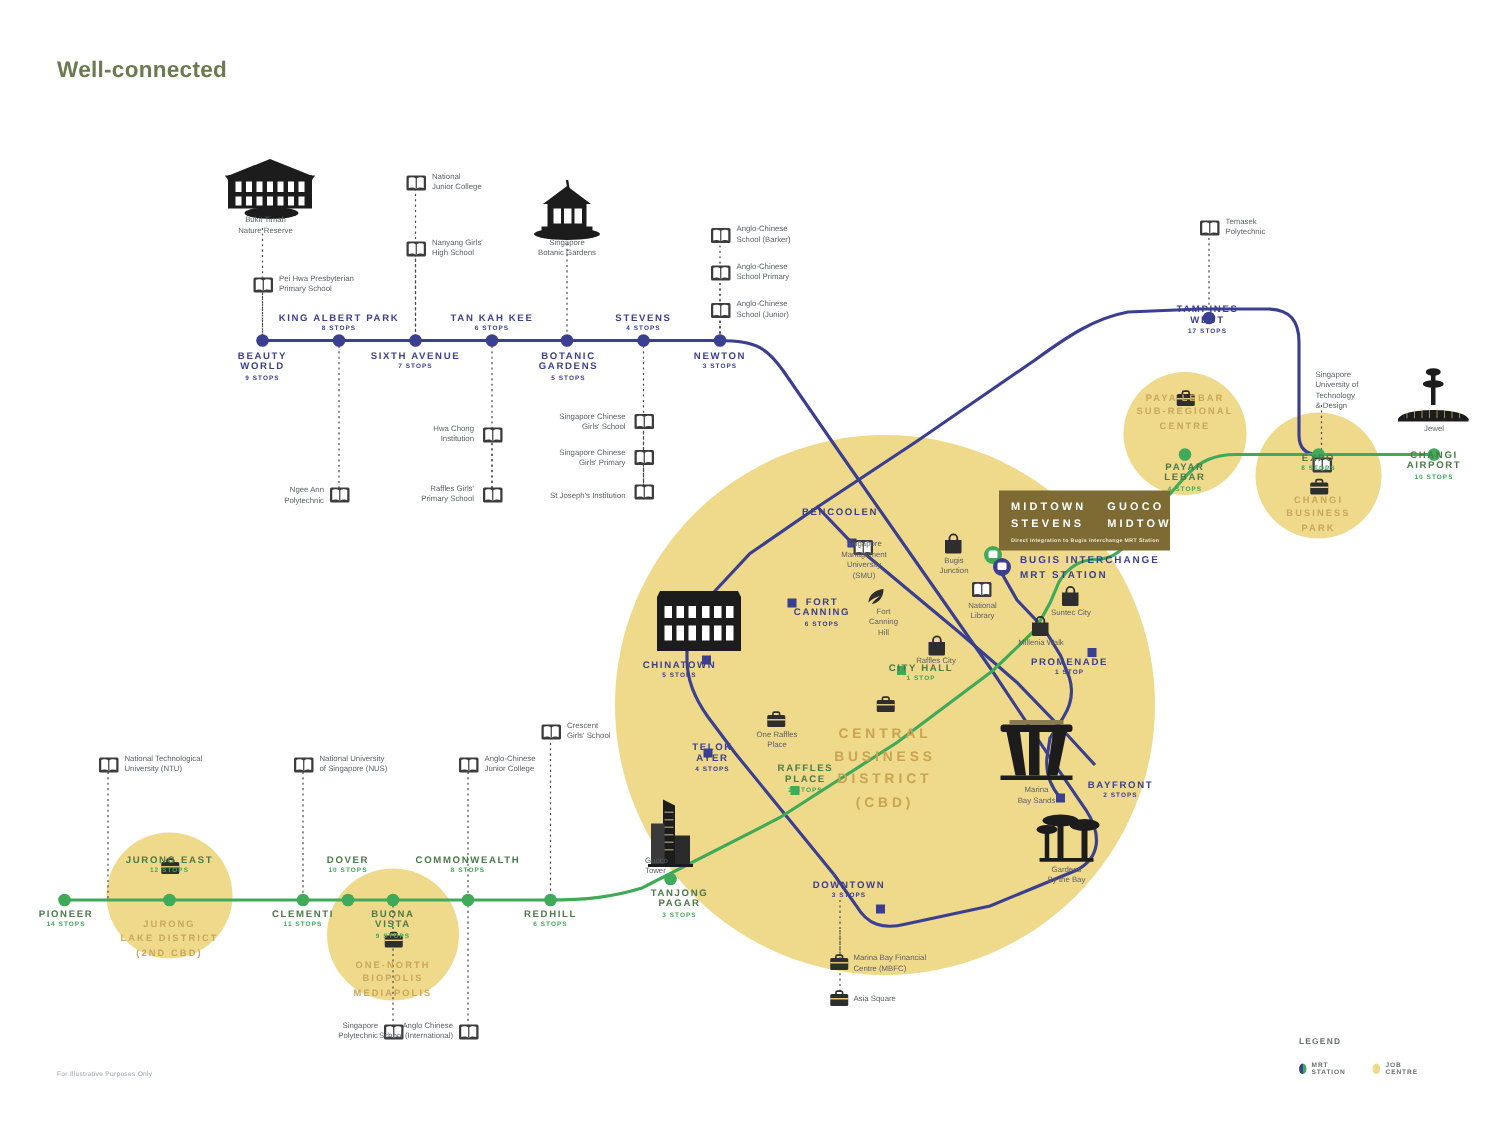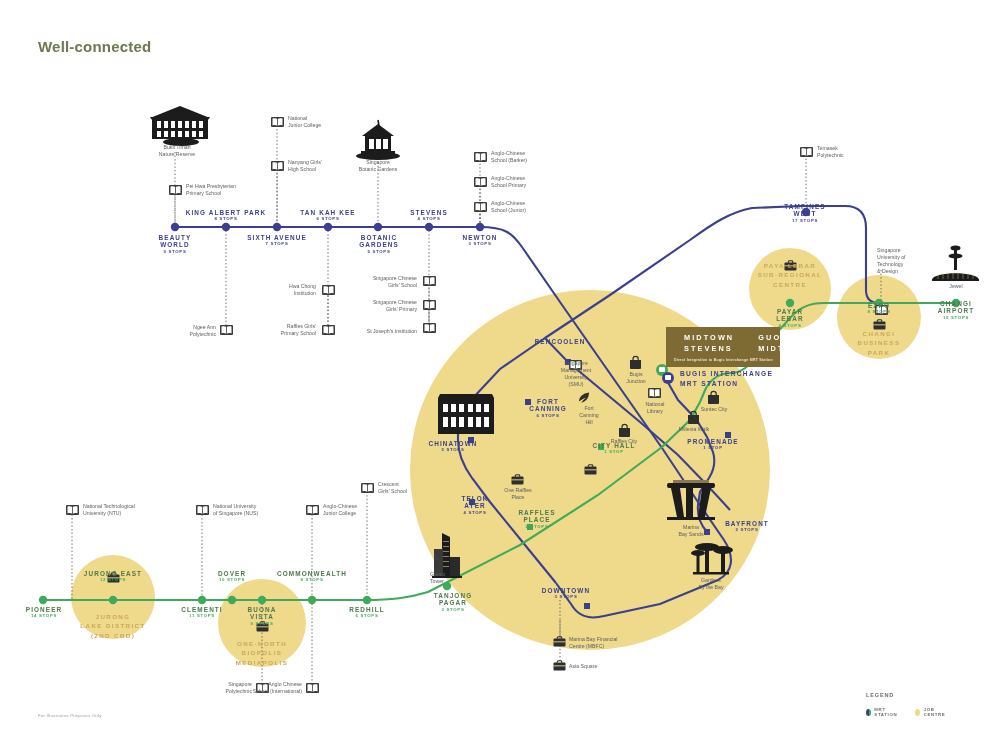--- a/index.html
+++ b/index.html
@@ -31,21 +31,21 @@
 
   
   #cbd-label{position:absolute;text-align:center;color:#c9a451;font-size:9.2px;
       font-weight:bold;letter-spacing:2.6px;line-height:1.65;}
 
   
   #midtown-banner{position:absolute;background:#7d6b33;color:#fff;
       padding:6px 8px 5px 8px;box-sizing:border-box;}
   #midtown-banner .rowtop{display:flex;align-items:center;}
   #midtown-banner .mtA,#midtown-banner .mtB{font-size:7.3px;font-weight:bold;
-      letter-spacing:2.1px;line-height:1.45;margin-left:10px;}
+      letter-spacing:2.1px;line-height:1.45;}
   #midtown-banner .sep{width:1px;background:#d6caa4;align-self:stretch;margin:0 7px;}
   #midtown-banner .sub{font-size:3.5px;font-weight:bold;letter-spacing:.25px;
       margin-top:4px;color:#efe7cf;white-space:nowrap;}
 
   #bugis-label{position:absolute;font-size:6.6px;font-weight:bold;color:#3b3f8f;
       letter-spacing:1.3px;line-height:1.5;white-space:nowrap;}
 
   
   #legend{position:absolute;left:866px;top:692px;}
   #legend .lg-title{font-size:5.6px;font-weight:bold;color:#6a6f74;letter-spacing:.8px;}
@@ -334,20 +334,26 @@
       <use href="#g-brief" x="553" y="659"></use>
       <use href="#g-brief" x="584" y="463"></use>
       <use href="#g-brief" x="107" y="571"></use>
       <use href="#g-brief" x="256" y="620"></use>
       <use href="#g-brief" x="784" y="259"></use>
       <use href="#g-brief" x="873" y="318"></use>
       <use href="#g-leaf" x="578" y="392"></use>
     </g>
   </svg>
 
+  <div id="cbd-label" style="left:530px;top:482px;width:120px;">
+    <div>CENTRAL</div>
+    <div>BUSINESS</div>
+    <div>DISTRICT</div>
+    <div>(CBD)</div>
+  </div>
 
   <div class="jc" style="left:63px;top:612px;width:100px;">
     <div>JURONG</div>
     <div>LAKE DISTRICT</div>
     <div>(2ND CBD)</div>
   </div>
   <div class="jc" style="left:212px;top:639px;width:100px;">
     <div>ONE-NORTH</div>
     <div>BIOPOLIS</div>
     <div>MEDIAPOLIS</div>

